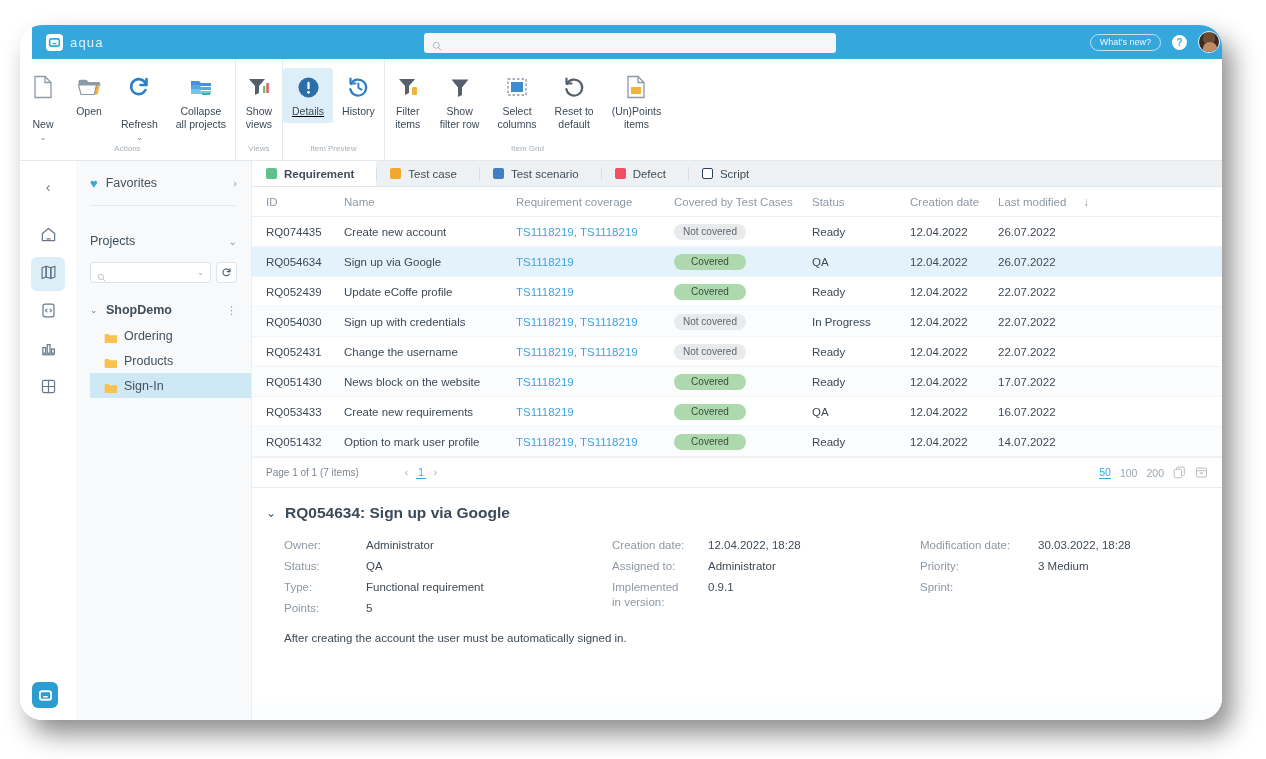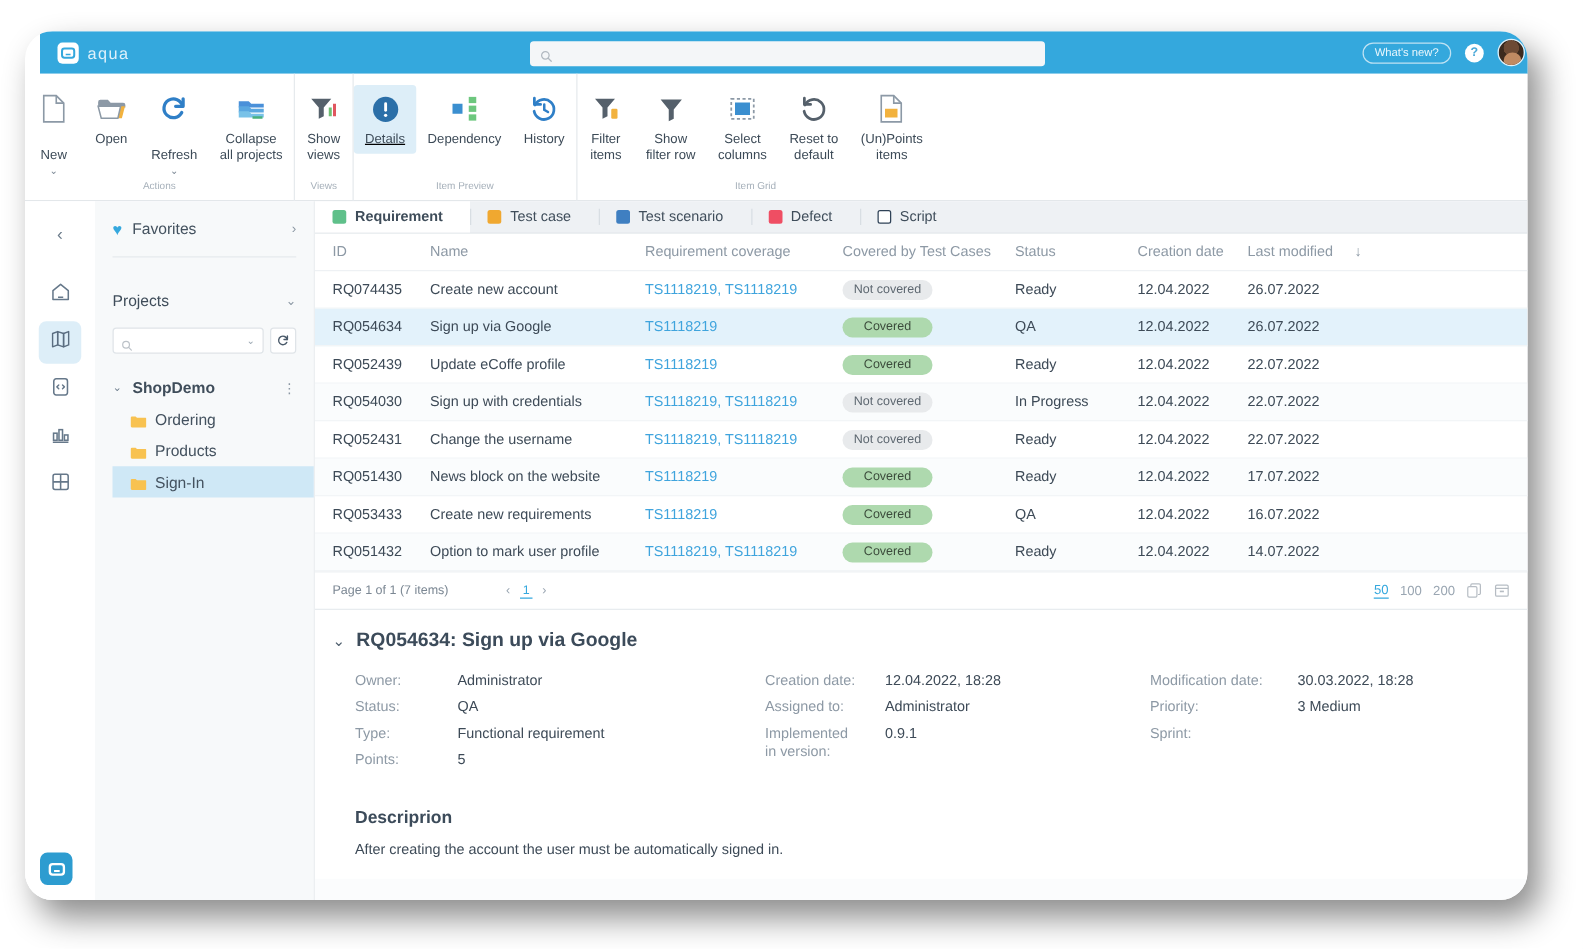--- a/index.html
+++ b/index.html
@@ -355,31 +355,20 @@
             <svg width="23" height="23" viewBox="0 0 24 24">
                   <circle cx="12" cy="12" r="10.5" fill="#2b6fa8"></circle>
                   <rect x="10.8" y="6" width="2.4" height="8" rx="1.2" fill="#fff"></rect>
                   <circle cx="12" cy="17" r="1.4" fill="#fff"></circle>
                 </svg>
           </span>
           <span class="rib-lbl">Details</span>
         </div>
         <div class="rib-btn">
           <span class="rib-ico">
-            <svg width="24" height="22" viewBox="0 0 24 22">
-                  <rect x="2" y="7" width="8" height="8" fill="#3b8fd0"></rect>
-                  <rect x="15" y="1.5" width="6" height="5" fill="#6dc77e"></rect>
-                  <rect x="15" y="8.5" width="6" height="5" fill="#6dc77e"></rect>
-                  <rect x="15" y="15.5" width="6" height="5" fill="#6dc77e"></rect>
-                </svg>
-          </span>
-          <span class="rib-lbl">Dependency</span>
-        </div>
-        <div class="rib-btn">
-          <span class="rib-ico">
             <svg width="24" height="24" viewBox="0 0 24 24">
                   <path d="M5 9a8 8 0 11-.7 5" fill="none" stroke="#2f7fc7" stroke-width="2.2" stroke-linecap="round"></path>
                   <path d="M9.5 8.5h-5v-5" fill="none" stroke="#2f7fc7" stroke-width="2.2" stroke-linecap="round" stroke-linejoin="round"></path>
                   <path d="M12.4 8.6v4.2l3 1.8" fill="none" stroke="#2f7fc7" stroke-width="2" stroke-linecap="round"></path>
                 </svg>
           </span>
           <span class="rib-lbl">History</span>
         </div>
       </div>
       <span class="rib-cap">Item Preview</span>
@@ -749,20 +738,19 @@
               <div class="det-lbl">Sprint:</div>
             </div>
             <div class="det-vals">
               <div class="det-val">30.03.2022, 18:28</div>
               <div class="det-val">3 Medium</div>
               <div class="det-val"></div>
             </div>
           </div>
         </div>
 
-        <div class="desc-h">Descriprion</div>
         <div class="desc-b">After creating the account the user must be automatically signed in.</div>
       </div>
 
     </div>
   </div>
 </div>
 </div>
 
 </body></html>

